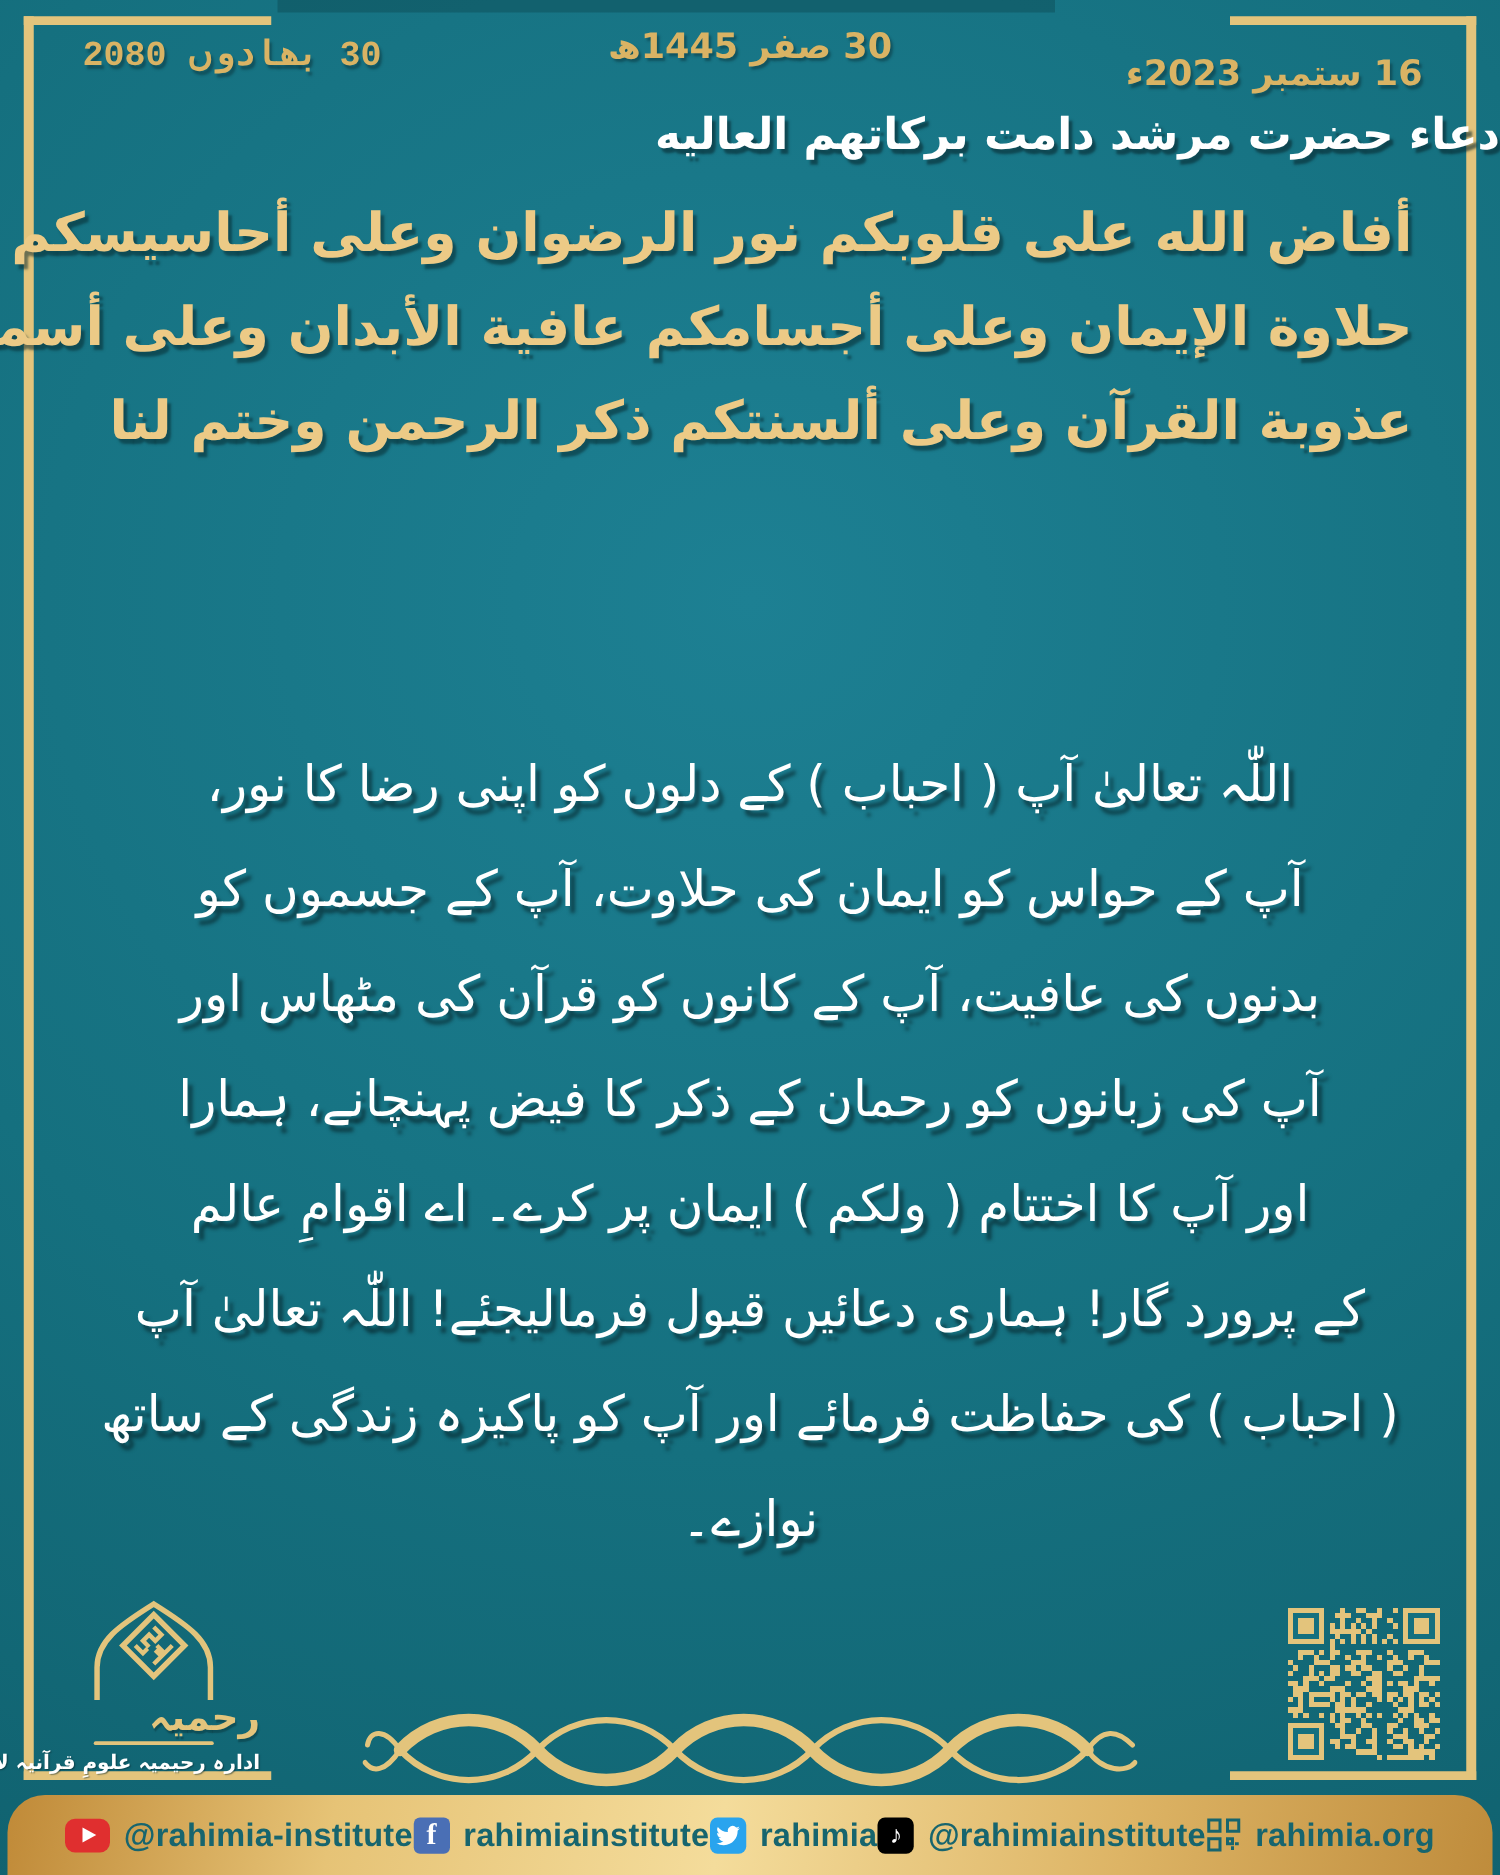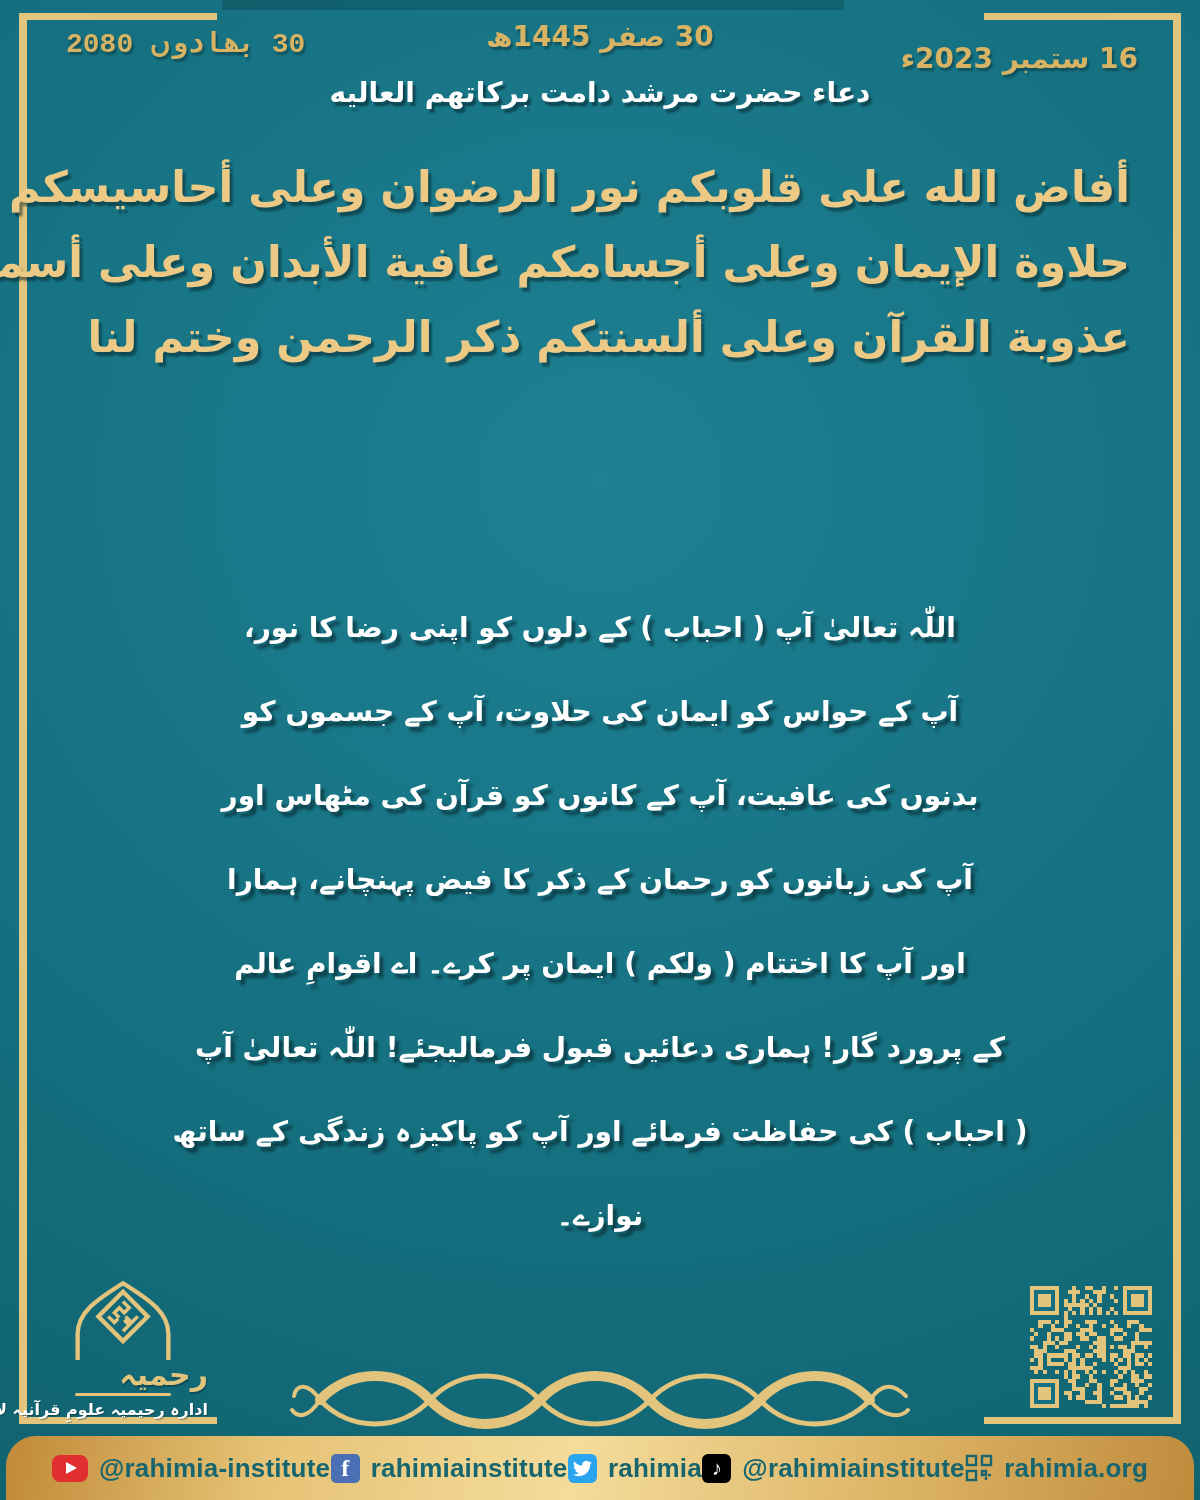--- a/index.html
+++ b/index.html
@@ -29,30 +29,30 @@
   .fl-tr    {left:984px;top:13px; width:197px;height:7px;}
   .fl-bl    {left:19px; top:1417px;width:198px;height:7px;}
   .fl-br    {left:984px;top:1417px;width:197px;height:7px;}
 
   .date{position:absolute;color:var(--date-gold);font-size:28px;font-weight:bold;
         text-shadow:2px 3px 2px rgba(8,42,48,.45);white-space:nowrap;}
   .date-hijri{top:20px;left:0;width:100%;text-align:center;}
   .date-greg {top:42px;right:62px;}
   .date-bikrami{top:26px;left:66px;font-family:Liberation Mono, monospace;}
 
-  .page-title{position:absolute;top:76px;left:0;width:100%;text-align:center;
-    color:var(--title-white);font-size:28px;font-weight:bold;
+  .page-title{position:absolute;top:88px;left:0;width:100%;text-align:right;
+    color:var(--title-white);font-size:35px;font-weight:bold;
     text-shadow:3px 4px 2px rgba(8,40,46,.6);}
 
   .arabic-block{position:absolute;top:150px;left:70px;right:70px;text-align:center;direction:rtl;}
   .arabic-line{color:var(--arabic-text-gold);font-size:43px;font-weight:bold;line-height:75px;
     text-shadow:3px 4px 2px rgba(8,42,48,.55);white-space:nowrap;text-align:right;}
 
   .urdu-block{position:absolute;top:586px;left:60px;right:60px;text-align:center;direction:rtl;}
-  .urdu-line{color:var(--title-white);font-size:28px;font-weight:bold;line-height:84px;
+  .urdu-line{color:var(--title-white);font-size:40px;font-weight:normal;line-height:84px;
     text-shadow:4px 5px 3px rgba(8,40,46,.65);white-space:nowrap;}
 
   
   .logo{position:absolute;left:38px;top:1278px;width:170px;text-align:right;}
   .logo svg{display:block;margin:0 auto;}
   .logo-wordmark{color:var(--frame-gold);font-size:30px;font-weight:bold;direction:rtl;line-height:30px;
     text-shadow:1px 2px 1px rgba(8,42,48,.4);}
   .logo-underline{width:96px;height:3px;background:var(--frame-gold);margin:3px auto 4px auto;border-radius:2px;}
   .logo-tagline{color:#fff;font-size:16px;font-weight:bold;direction:rtl;
     text-shadow:1px 1px 1px rgba(8,42,48,.5);white-space:nowrap;}

